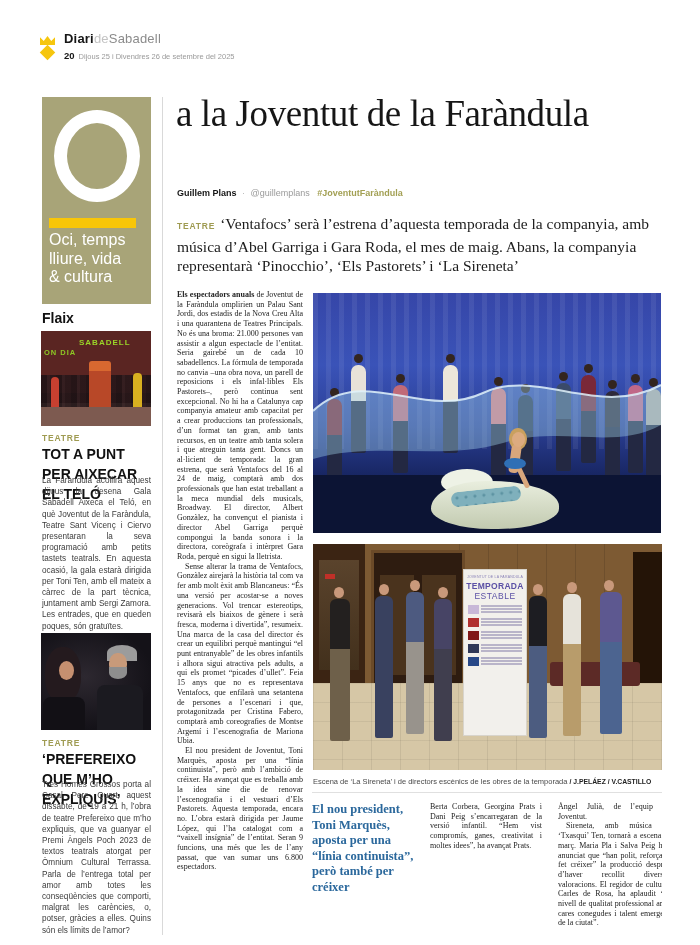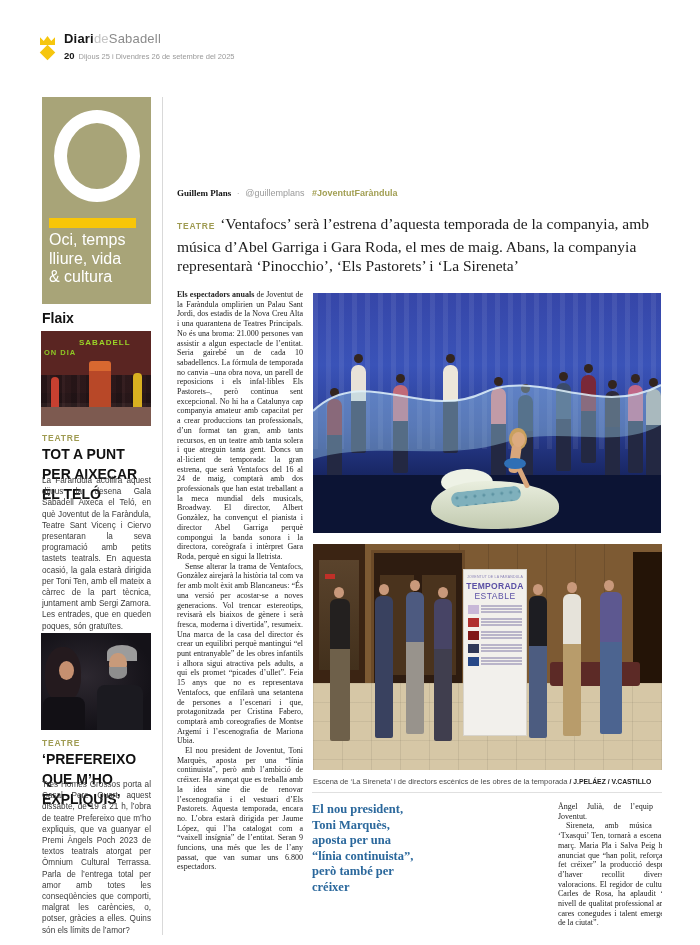--- a/index.html
+++ b/index.html
@@ -51,21 +51,21 @@
   .sp2 .mbody{position:absolute;left:56px;top:52px;width:46px;height:45px;background:#1b1a20;border-radius:8px 8px 0 0;}
   .sp2 .wbody{position:absolute;left:2px;top:64px;width:42px;height:33px;background:#121015;border-radius:8px 8px 0 0;}
 
   .vrule{left:162px;top:97px;width:1px;height:838px;background:#d9d9d9;}
 
   
   .headline{left:176px;top:92px;width:486px;font-family:"Liberation Serif",serif;
             font-size:37px;line-height:43px;color:#161616;letter-spacing:-.4px;}
   .hl-line{white-space:nowrap;}
   .byline{left:177px;top:188px;font-size:9px;}
-  .byline .au{font-weight:bold;color:#161616;font-family:Liberation Serif, serif;}
+  .byline .au{font-weight:bold;color:#161616;}
   .byline .sep{color:#b5b5b5;margin:0 3px;}
   .byline .hd{color:#9a9a9a;}
   .byline .ht{color:#a3a054;font-weight:bold;margin-left:5px;}
   .standfirst{left:177px;top:214px;width:487px;font-family:"Liberation Serif",serif;
               font-size:15.5px;line-height:19.5px;color:#1c1c1c;}
   .standfirst .kicker{font-family:"Liberation Sans",sans-serif;margin-right:5px;}
 
   .col1{left:177px;top:290px;width:126px;height:642px;overflow:hidden;}
   .serif-body{font-family:"Liberation Serif",serif;font-size:8px;line-height:9.7px;
               color:#222;text-align:justify;}
@@ -177,20 +177,21 @@
   <div class="mbeard"></div>
 </div>
 
 <div class="abs kicker" style="left:42px;top:738px;">TEATRE</div>
 <div class="abs sb-title" style="left:42px;top:749px;">‘PREFEREIXO QUE M’HO EXPLIQUIS’</div>
 <div class="abs sb-body" style="left:42px;top:779px;">Tres Homes Grossos porta al Casal Pere Quart aquest dissabte, de 19 a 21 h, l’obra de teatre Prefereixo que m’ho expliquis, que va guanyar el Premi Àngels Poch 2023 de textos teatrals atorgat per Òmnium Cultural Terrassa. Parla de l’entrega total per amor amb totes les conseqüències que comporti, malgrat les carències, o, potser, gràcies a elles. Quins són els límits de l’amor?</div>
 
 <div class="abs vrule"></div>
 
 <div class="abs headline">
+  <div class="hl-line">a la Joventut de la Faràndula</div>
 </div>
 
 <div class="abs byline">
   <span class="au">Guillem Plans</span>
   <span class="sep">·</span>
   <span class="hd">@guillemplans</span>
   <span class="ht">#JoventutFaràndula</span>
 </div>
 
 <div class="abs standfirst">
@@ -301,18 +302,19 @@
 </div>
 
 <div class="abs caption">
   <span>Escena de ‘La Sireneta’ i de directors escènics de les obres de la temporada </span><span class="cr">/ J.PELÁEZ / V.CASTILLO</span>
 </div>
 <div class="abs botrule"></div>
 
 <div class="abs botcols">
   <div class="qcol">El nou president, Toni Marquès, aposta per una “línia continuista”, però també per créixer</div>
   <div class="tcol serif-body">
+    <p>Berta Corbera, Georgina Prats i Dani Peig s’encarregaran de la versió infantil. “Hem vist compromís, ganes, creativitat i moltes idees”, ha avançat Prats.</p>
   </div>
   <div class="tcol serif-body">
     <p>Àngel Julià, de l’equip de Joventut.</p>
     <p class="ind">Sireneta, amb música de ‘Txasqui’ Ten, tornarà a escena el març. Maria Pla i Salva Peig han anunciat que “han polit, reforçat i fet créixer” la producció després d’haver recollit diverses valoracions. El regidor de cultura, Carles de Rosa, ha aplaudit “el nivell de qualitat professional amb cares conegudes i talent emergent de la ciutat”.</p>
   </div>
 </div>
 
 </body></html>

